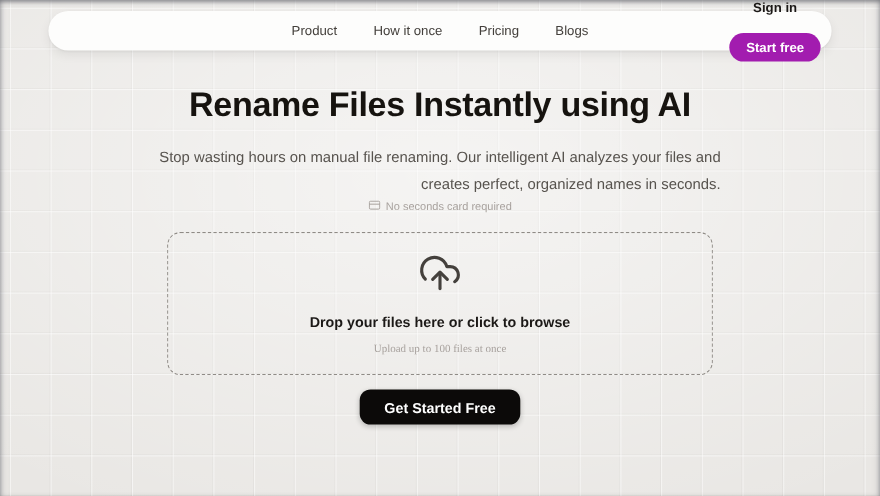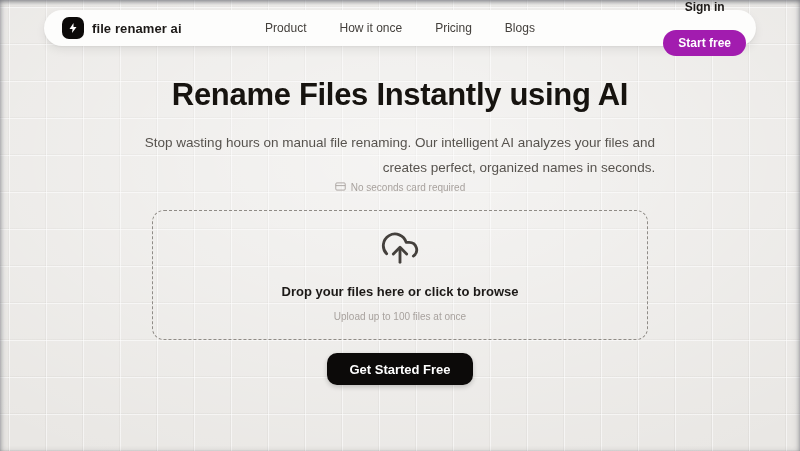--- a/index.html
+++ b/index.html
@@ -148,20 +148,21 @@
   .dropzone-main {
     margin-top: 11px;
     font-size: 13px;
     font-weight: 600;
     color: #1c1917;
   }
   .dropzone-sub {
     margin-top: 12px;
     font-size: 10px;
     color: #a8a29e;
+    font-family: Liberation Serif, serif;
   }
 
   
   .cta-btn {
     margin-top: 13px;
     background: #0c0a09;
     color: #ffffff;
     font-size: 13px;
     font-weight: 600;
     font-family: "Liberation Sans", sans-serif;
@@ -172,28 +173,20 @@
     cursor: pointer;
     box-shadow: 0 2px 5px rgba(0,0,0,0.2);
   }
 </style>
 </head>
 <body>
 
 <div class="page">
 
   <div class="navbar">
-    <div class="brand">
-      <span class="logo-box">
-        <svg width="12" height="12" viewBox="0 0 24 24" fill="#ffffff">
-          <path d="M13 2 L5 14 h6 l-1 8 L19 10 h-6 z"></path>
-        </svg>
-      </span>
-      <span class="brand-name">file renamer ai</span>
-    </div>
 
     <div class="nav-links">
       <span class="nav-link">Product</span>
       <span class="nav-link">How it once</span>
       <span class="nav-link">Pricing</span>
       <span class="nav-link">Blogs</span>
     </div>
 
     <div class="nav-right">
       <span class="sign-in">Sign in</span>

